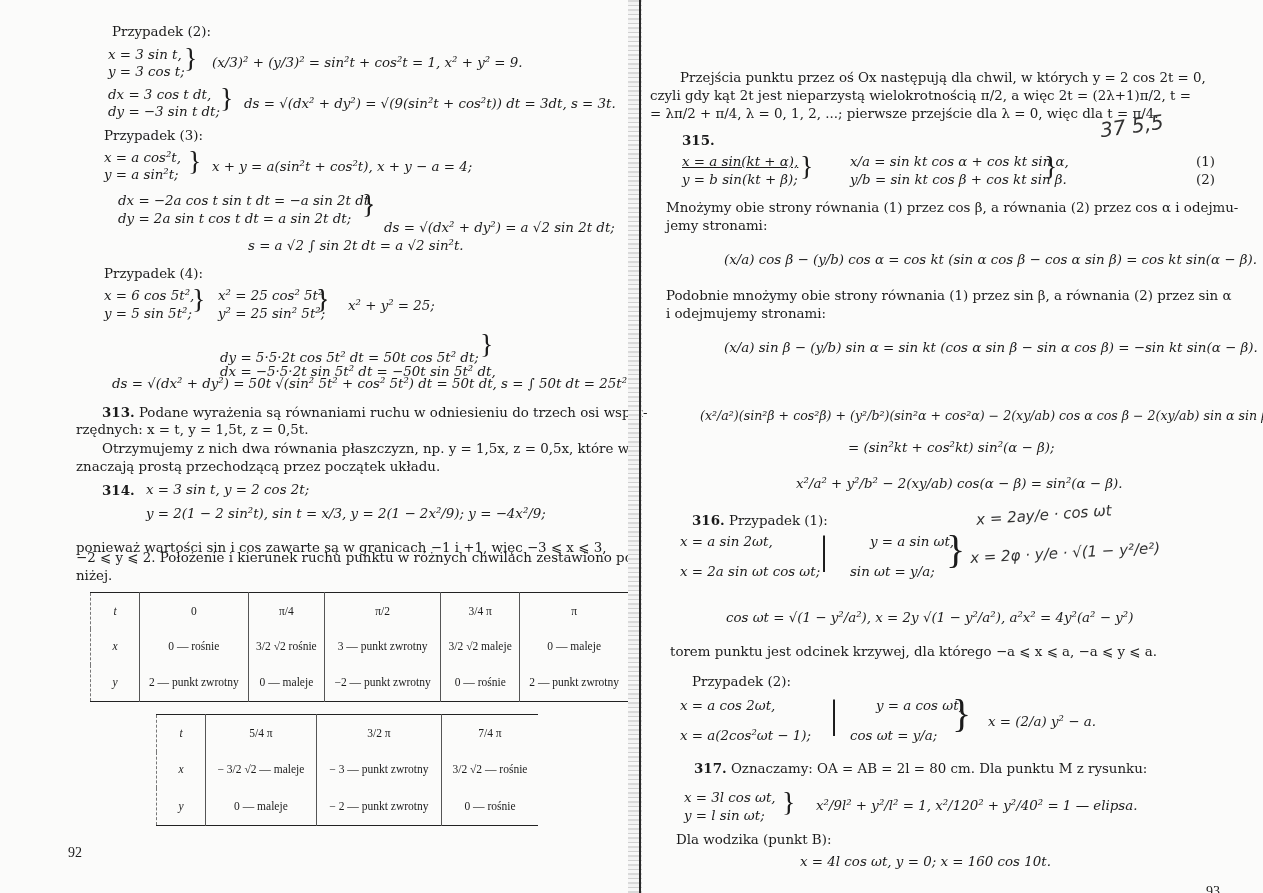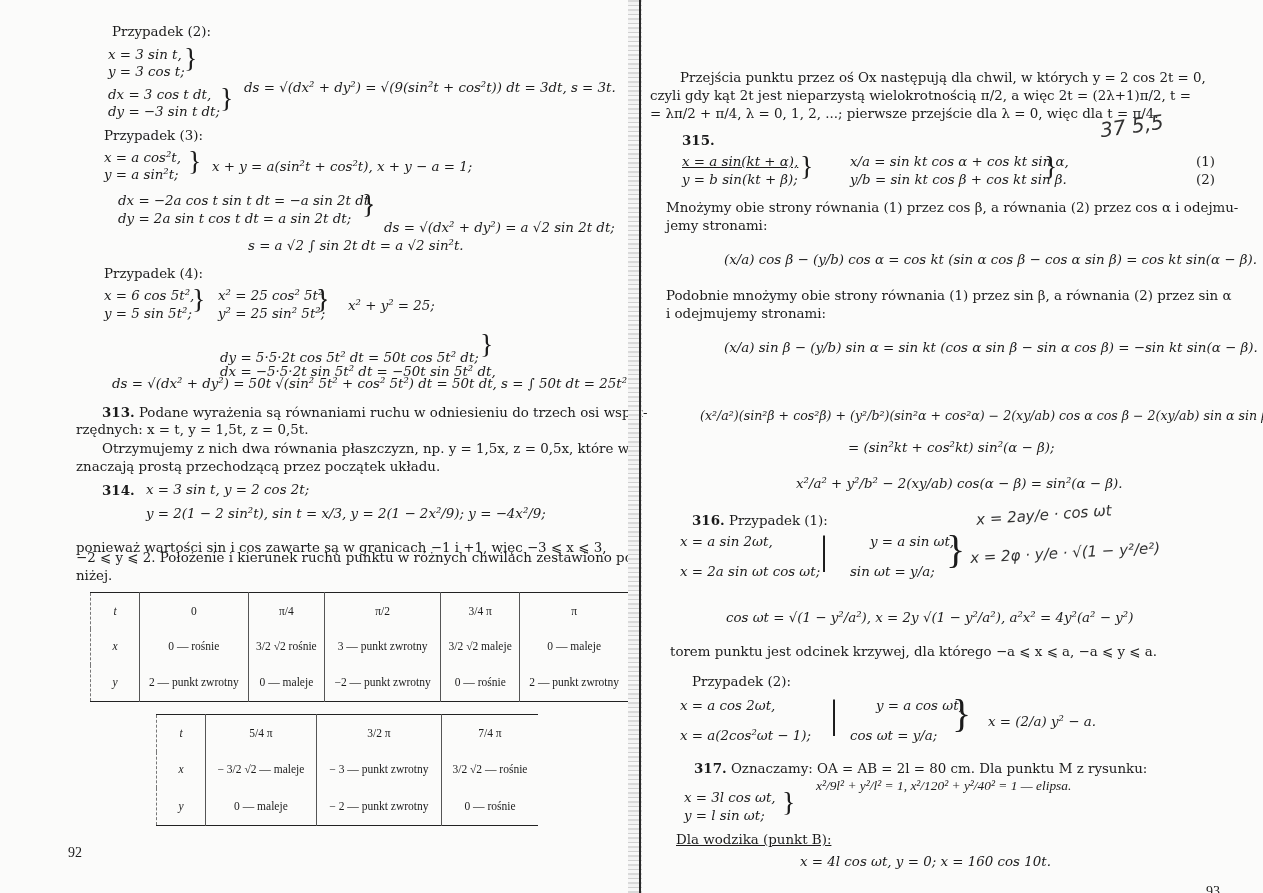--- a/index.html
+++ b/index.html
@@ -28,30 +28,31 @@
 </style>
 </head>
 <body>
 
 <div class="page left">
 
   <div class="ln" style="left:112px;top:24px;">Przypadek (2):</div>
   <div class="ln it" style="left:108px;top:47px;">x = 3 sin t,</div>
   <div class="ln it" style="left:108px;top:64px;">y = 3 cos t;</div>
   <div class="brace" style="left:184px;top:44px;">}</div>
+  <div class="ln it" style="left:212px;top:55px;">(x/3)² + (y/3)² = sin²t + cos²t = 1,     x² + y² = 9.</div>
   <div class="ln it" style="left:108px;top:87px;">dx = 3 cos t dt,</div>
   <div class="ln it" style="left:108px;top:104px;">dy = −3 sin t dt;</div>
   <div class="brace" style="left:220px;top:84px;">}</div>
-  <div class="ln it" style="left:244px;top:80px;">ds = √(dx² + dy²) = √(9(sin²t + cos²t)) dt = 3dt,     s = 3t.</div>
+  <div class="ln it" style="left:244px;top:96px;">ds = √(dx² + dy²) = √(9(sin²t + cos²t)) dt = 3dt,     s = 3t.</div>
 
   <div class="ln" style="left:104px;top:128px;">Przypadek (3):</div>
   <div class="ln it" style="left:104px;top:150px;">x = a cos²t,</div>
   <div class="ln it" style="left:104px;top:167px;">y = a sin²t;</div>
   <div class="brace" style="left:188px;top:147px;">}</div>
-  <div class="ln it" style="left:212px;top:159px;">x + y = a(sin²t + cos²t),     x + y − a = 1;</div>
+  <div class="ln it" style="left:212px;top:159px;">x + y = a(sin²t + cos²t),     x + y − a = 4;</div>
   <div class="ln it" style="left:118px;top:193px;">dx = −2a cos t sin t dt = −a sin 2t dt,</div>
   <div class="ln it" style="left:118px;top:211px;text-align:center;">dy = 2a sin t cos t dt = a sin 2t dt;</div>
   <div class="brace" style="left:362px;top:190px;">}</div>
   <div class="ln it" style="left:384px;top:204px;margin-top:16px;">ds = √(dx² + dy²) = a √2 sin 2t dt;</div>
   <div class="ln it" style="left:248px;top:238px;">s = a √2 ∫ sin 2t dt = a √2 sin²t.</div>
 
   <div class="ln" style="left:104px;top:266px;">Przypadek (4):</div>
   <div class="ln it" style="left:104px;top:288px;">x = 6 cos 5t²,</div>
   <div class="ln it" style="left:104px;top:306px;">y = 5 sin 5t²;</div>
   <div class="brace" style="left:192px;top:285px;">}</div>
@@ -175,22 +176,22 @@
   <div class="brace2" style="left:190px;top:646px;">|</div>
   <div class="ln it" style="left:236px;top:650px;">y = a cos ωt,</div>
   <div class="ln it" style="left:210px;top:680px;">cos ωt = y/a;</div>
   <div class="brace2" style="left:312px;top:646px;">}</div>
   <div class="ln it" style="left:348px;top:666px;">x = (2/a) y² − a.</div>
 
   <div class="ln" style="left:54px;top:712px;"><span class="b">317.</span><span> Oznaczamy:  OA = AB = 2l = 80 cm.  Dla punktu M z rysunku:</span></div>
   <div class="ln it" style="left:44px;top:742px;">x = 3l cos ωt,</div>
   <div class="ln it" style="left:44px;top:760px;">y = l sin ωt;</div>
   <div class="brace" style="left:142px;top:740px;">}</div>
-  <div class="ln it" style="left:176px;top:730px;font-family:Liberation Serif, serif;">x²/9l² + y²/l² = 1,      x²/120² + y²/40² = 1 — elipsa.</div>
-  <div class="ln" style="left:36px;top:784px;text-decoration:underline;">Dla wodzika (punkt B):</div>
+  <div class="ln it" style="left:176px;top:750px;">x²/9l² + y²/l² = 1,      x²/120² + y²/40² = 1 — elipsa.</div>
+  <div class="ln" style="left:36px;top:784px;">Dla wodzika (punkt B):</div>
   <div class="ln it" style="left:160px;top:806px;">x = 4l cos ωt,     y = 0;          x = 160 cos 10t.</div>
 
   <div class="hand" style="left:460px;top:66px;font-size:20px;transform:rotate(-8deg);">37 5,5</div>
   <div class="hand" style="left:336px;top:458px;font-size:15px;transform:rotate(-4deg);">x = 2ay/e · cos ωt</div>
   <div class="hand" style="left:330px;top:496px;font-size:15px;transform:rotate(-3deg);">x = 2φ · y/e · √(1 − y²/e²)</div>
 
   <div class="num" style="left:566px;top:836px;">93</div>
 </div>
 
 </body></html>

